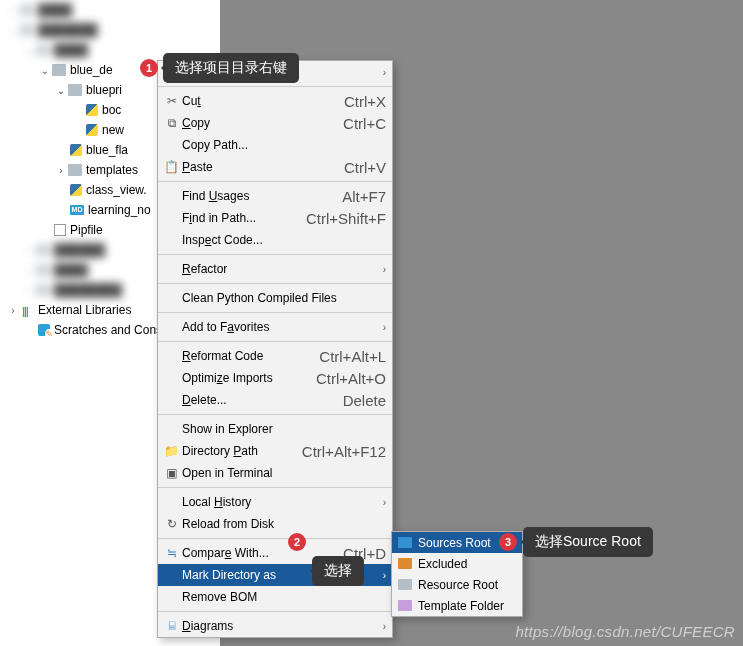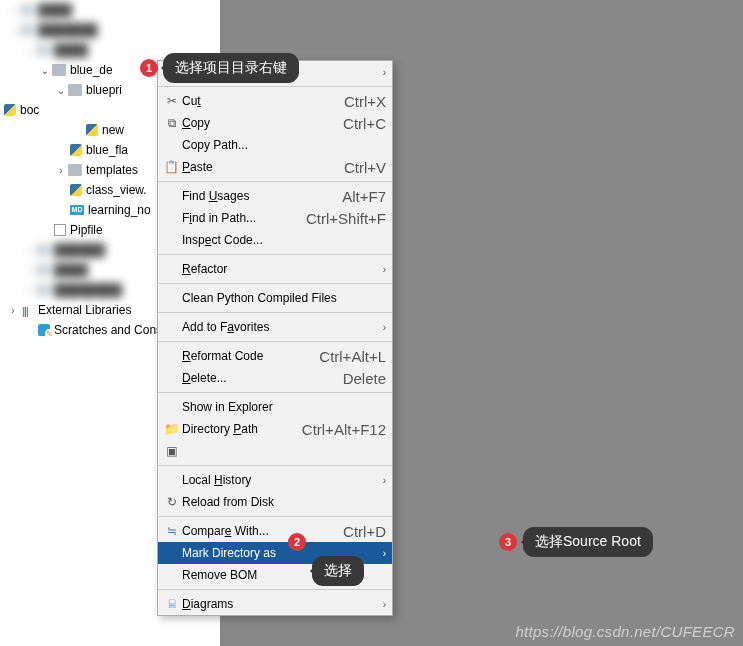--- a/index.html
+++ b/index.html
@@ -30,21 +30,21 @@
 .sep { height: 1px; background: #ccc; margin: 3px 0; }
 .u { text-decoration: underline; }
 
 .submenu { position: absolute; top: 531px; left: 391px; width: 132px; background: #f2f2f2; border: 1px solid #adadad; box-shadow: 3px 3px 8px rgba(0,0,0,.25); }
 .sub-row { display: flex; align-items: center; height: 21px; padding: 0 6px 0 6px; color:#000; }
 .sub-row.selected { background: #1a5a9a; color: #fff; }
 .sfolder { width: 14px; height: 11px; border-radius: 1px; margin-right: 6px; display:inline-block; }
 .sf-blue { background:#3391d4; } .sf-orange{background:#e08a2f;} .sf-gray{background:#b4bec6;} .sf-purple{background:#c79fdc;}
 
 .badge { position:absolute; width: 18px; height: 18px; background: #d9363e; border-radius: 50%; color:#fff; font-size:11px; font-weight:bold; display:flex; align-items:center; justify-content:center; z-index:20; }
-.callout { position:absolute; background:#383838; color:#fff; padding: 6px 12px; border-radius: 11px; font-size: 14px; z-index:19; white-space:nowrap; }
+.callout { position:absolute; background:#383838; color:#fff; padding: 6px 12px; border-radius: 5px; font-size: 14px; z-index:19; white-space:nowrap; }
 .callout.arrow-left::before { content:""; position:absolute; left:-8px; top:50%; transform:translateY(-50%); border:6px solid transparent; border-right-color:#383838; }
 
 .watermark { position:absolute; right: 8px; bottom: 6px; color: rgba(255,255,255,.6); font-size: 15px; font-style: italic; letter-spacing:.3px;}
 </style>
 </head>
 <body>
 
 <div class="canvas">
   <div class="sidebar">
     <div class="tree-row blur" style="padding-left:8px">
@@ -65,21 +65,21 @@
     <div class="tree-row" style="padding-left:40px">
         <span class="chev">⌄</span>
         <span class="folder-icon"></span>
         <span>blue_de</span>
       </div>
     <div class="tree-row" style="padding-left:56px">
         <span class="chev">⌄</span>
         <span class="folder-icon"></span>
         <span>bluepri</span>
       </div>
-    <div class="tree-row" style="">
+    <div class="tree-row" style="padding-left:82px">
         <span class="py-icon"></span>
         <span>boc</span>
       </div>
     <div class="tree-row" style="padding-left:82px">
         <span class="py-icon"></span>
         <span>new</span>
       </div>
     <div class="tree-row" style="padding-left:66px">
         <span class="py-icon"></span>
         <span>blue_fla</span>
@@ -186,35 +186,41 @@
         <span class="ctx-sub">›</span>
       </div>
     <div class="sep"></div>
     <div class="ctx-row">
         <span class="ctx-ico"></span>
         <span class="ctx-lbl"><span class="u">R</span>eformat Code</span>
         <span class="ctx-sc">Ctrl+Alt+L</span>
       </div>
     <div class="ctx-row">
         <span class="ctx-ico"></span>
+        <span class="ctx-lbl">Optimi<span class="u">z</span>e Imports</span>
+        <span class="ctx-sc">Ctrl+Alt+O</span>
+      </div>
+    <div class="ctx-row">
+        <span class="ctx-ico"></span>
         <span class="ctx-lbl"><span class="u">D</span>elete...</span>
         <span class="ctx-sc">Delete</span>
       </div>
     <div class="sep"></div>
     <div class="ctx-row">
         <span class="ctx-ico"></span>
         <span class="ctx-lbl">Show in Explorer</span>
       </div>
     <div class="ctx-row">
         <span class="ctx-ico">📁</span>
         <span class="ctx-lbl">Directory <span class="u">P</span>ath</span>
         <span class="ctx-sc">Ctrl+Alt+F12</span>
       </div>
     <div class="ctx-row">
         <span class="ctx-ico">▣</span>
+        <span class="ctx-lbl">Open in Terminal</span>
       </div>
     <div class="sep"></div>
     <div class="ctx-row">
         <span class="ctx-ico"></span>
         <span class="ctx-lbl">Local <span class="u">H</span>istory</span>
         <span class="ctx-sub">›</span>
       </div>
     <div class="ctx-row">
         <span class="ctx-ico">↻</span>
         <span class="ctx-lbl">Reload from Disk</span>
@@ -236,20 +242,38 @@
       </div>
     <div class="sep"></div>
     <div class="ctx-row">
         <span class="ctx-ico" style="color:#2a7ab9">⌸</span>
         <span class="ctx-lbl"><span class="u">D</span>iagrams</span>
         <span class="ctx-sub">›</span>
       </div>
 
   </div>
 
+  <div class="submenu">
+    <div class="sub-row selected">
+        <span class="sfolder sf-blue"></span>
+        <span>Sources Root</span>
+      </div>
+    <div class="sub-row">
+        <span class="sfolder sf-orange"></span>
+        <span>Excluded</span>
+      </div>
+    <div class="sub-row">
+        <span class="sfolder sf-gray"></span>
+        <span>Resource Root</span>
+      </div>
+    <div class="sub-row">
+        <span class="sfolder sf-purple"></span>
+        <span>Template Folder</span>
+      </div>
+  </div>
 
   <div class="badge" style="top:59px; left:140px">1</div>
   <div class="callout arrow-left" style="top:53px; left:163px">选择项目目录右键</div>
 
   <div class="badge" style="top:533px; left:288px">2</div>
   <div class="callout arrow-left" style="top:556px; left:312px">选择</div>
 
   <div class="badge" style="top:533px; left:499px">3</div>
   <div class="callout arrow-left" style="top:527px; left:523px">选择Source Root</div>
 

